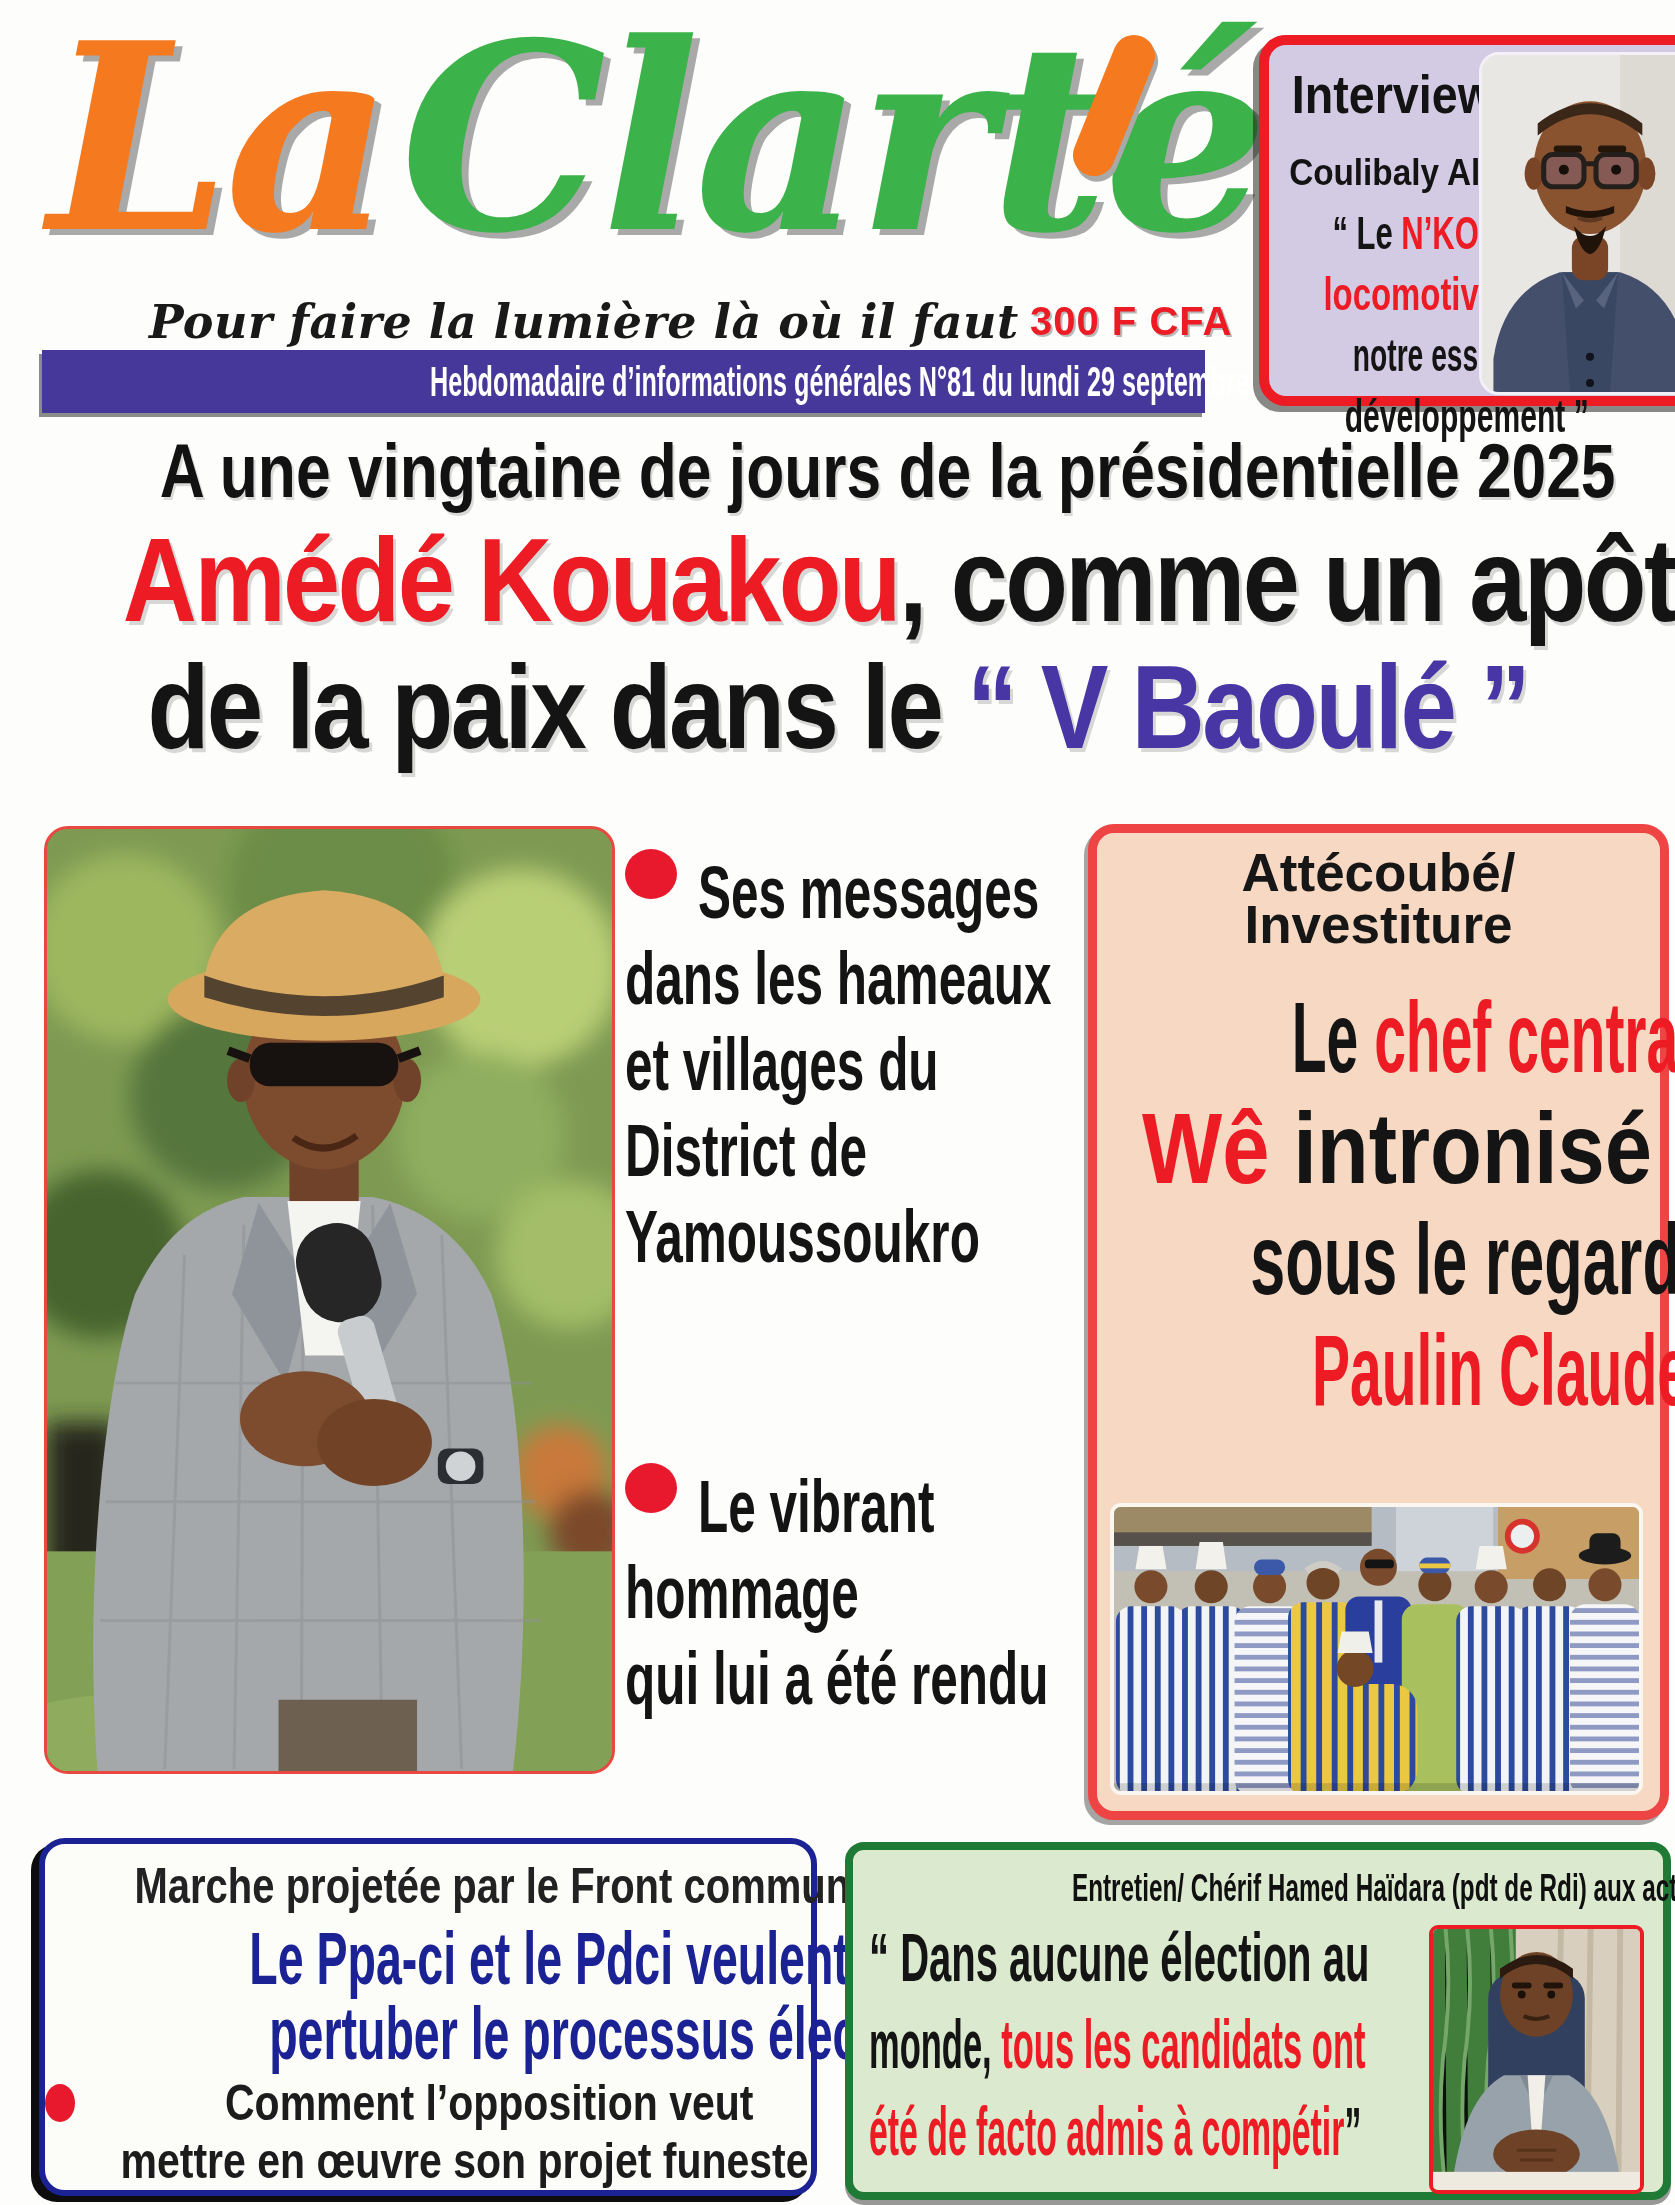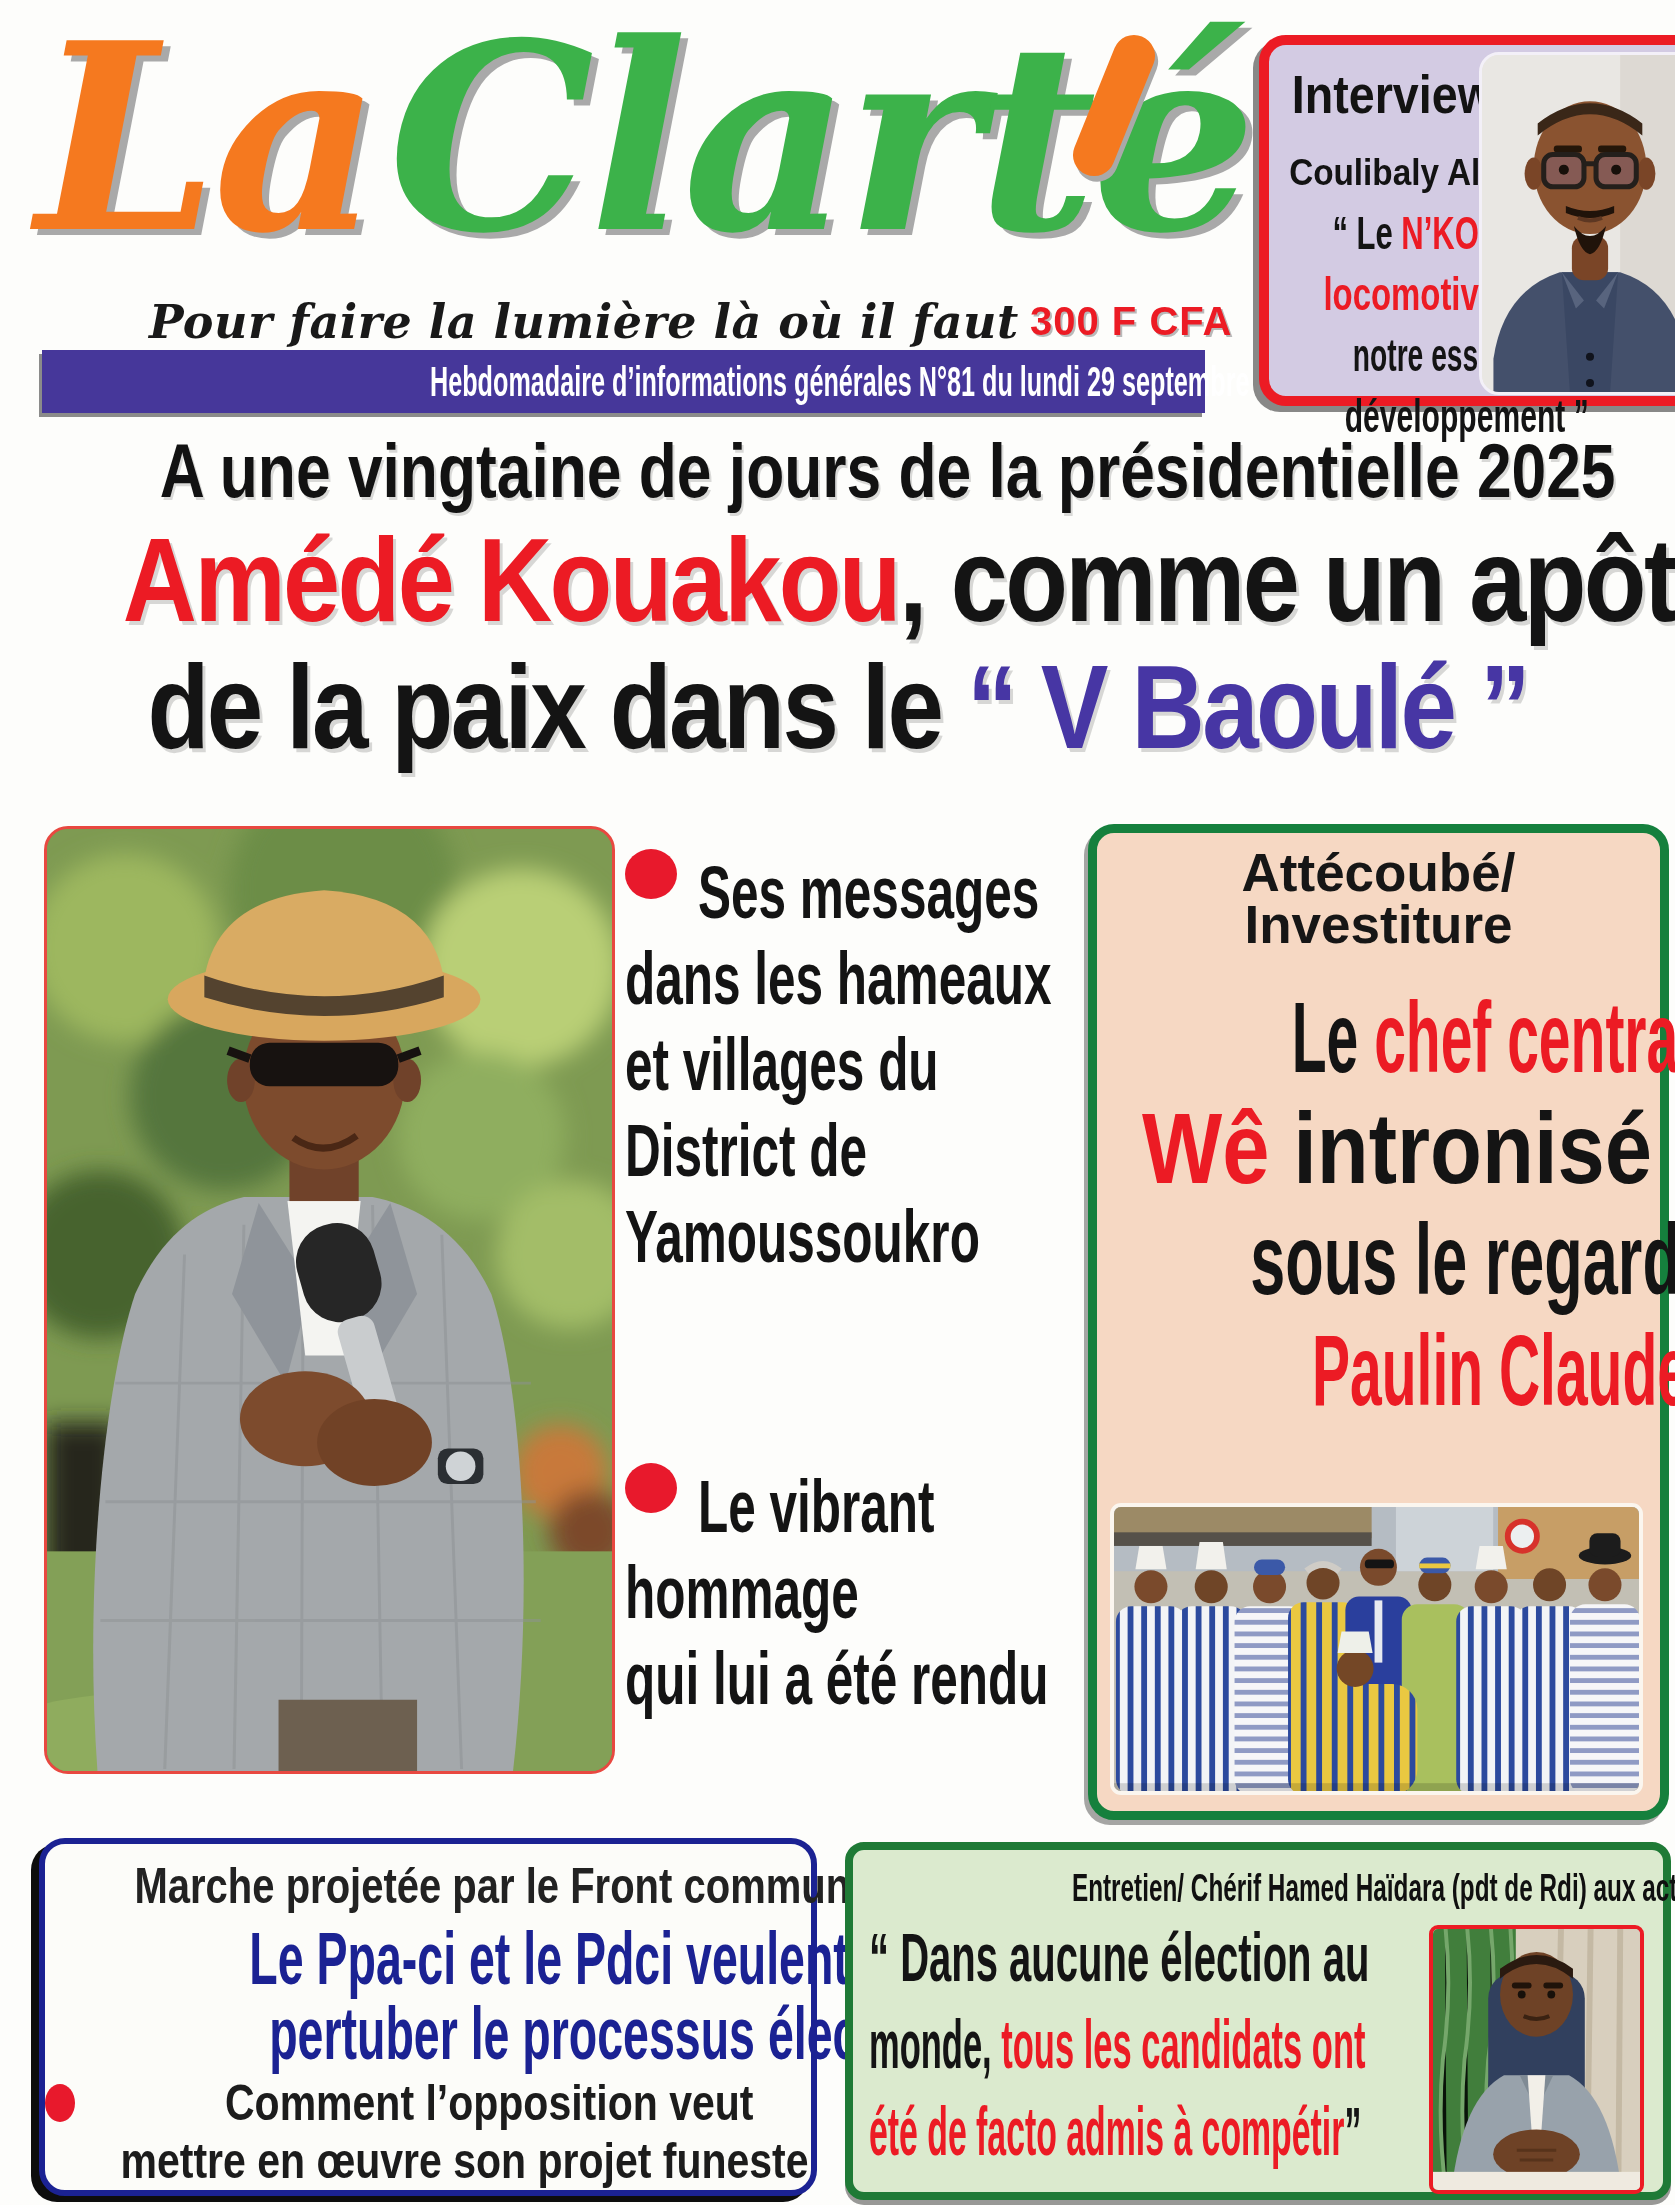--- a/index.html
+++ b/index.html
@@ -1,20 +1,20 @@
 <!DOCTYPE html>
 <html style="font-size:8px"><head>
 <meta charset="utf-8">
 <style>
   html,body{margin:0;padding:0;background:#e8e8e8;}
   .page{position:relative;width:1676px;height:2205px;background:#fdfdfb;overflow:hidden;
         font-family:"Liberation Sans",sans-serif;}
   .fit{display:inline-block;white-space:nowrap;}
   
-  .logo{position:absolute;left:36px;top:3px;font-family:"DejaVu Serif",serif;font-style:italic;
+  .logo{position:absolute;left:48px;top:3px;font-family:"DejaVu Serif",serif;font-style:italic;
         font-weight:bold;font-size:259px;line-height:1.05;letter-spacing:-5px;
         text-shadow:7px 6px 0 #a9a9a9;}
   .logo .la{color:#F5791F;}
   .logo .cl{color:#3CB24A;margin-left:12.4px;}
   .logo-accent{position:absolute;left:1093px;top:31px;width:42px;height:149px;background:#F5791F;
         border-radius:23px;transform:rotate(22deg);box-shadow:5px 4px 0 #a9a9a9;}
   .tagline{position:absolute;left:149px;top:295px;font-family:"DejaVu Serif",serif;
         font-style:italic;font-weight:bold;font-size:46px;color:#191919;letter-spacing:0.5px;}
   .price{position:absolute;left:1030px;top:299px;font-size:40px;font-weight:bold;color:#EC1B24;
         letter-spacing:1px;text-shadow:2px 2px 0 #b9b9b9;}
@@ -53,21 +53,21 @@
         overflow:hidden;border:3px solid #e84840;box-sizing:border-box;background:#7e9a52;}
   
   .bull{position:absolute;left:625px;width:473px;color:#141414;font-weight:bold;font-size:75px;}
   .bull .ln{display:flex;align-items:flex-start;height:86px;}
   .bull .fit{transform:scaleX(.66);transform-origin:left;}
   .dot{display:inline-block;width:52px;height:50px;background:#E8192C;border-radius:50%;
         margin-right:21px;flex-shrink:0;}
   .dot2{width:30px;height:38px;margin-right:15px;}
   
   .salbox{position:absolute;left:1088px;top:824px;width:581px;height:996px;background:#F6D8C3;
-        border:9px solid #15803d;border-radius:26px;box-sizing:border-box;
+        border:9px solid #ef4444;border-radius:26px;box-sizing:border-box;
         box-shadow:-4px 5px 0 rgba(0,0,0,.35);}
   .sal-k{position:absolute;left:0;top:14px;width:563px;text-align:center;font-size:53px;
         font-weight:bold;color:#161616;line-height:52px;}
   .sal-h{position:absolute;left:0;top:149px;width:563px;text-align:center;font-weight:bold;
         font-size:100px;}
   .sal-h .ln{display:block;line-height:111px;}
   .sal-photo{position:absolute;left:13px;top:670px;width:533px;height:292px;border:4px solid #fbf6ef;
         border-radius:11px;overflow:hidden;box-sizing:border-box;background:#c2bfb4;}
   
   .navybox{position:absolute;left:39px;top:1838px;width:778px;height:358px;background:#fcfcf9;

